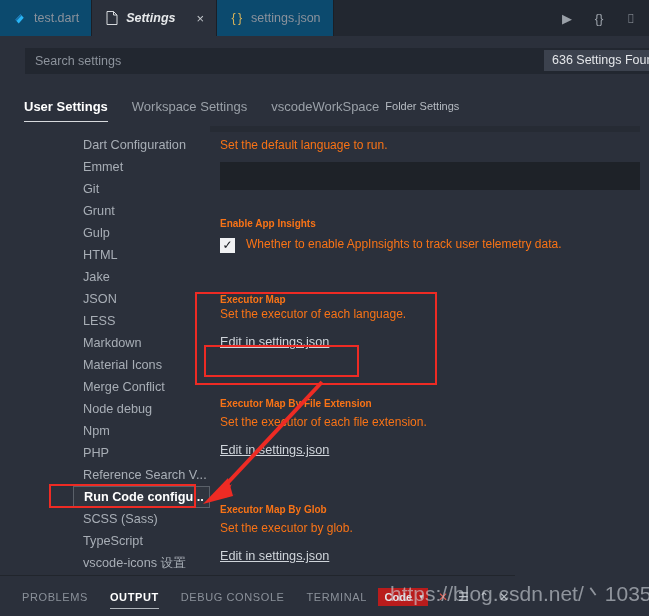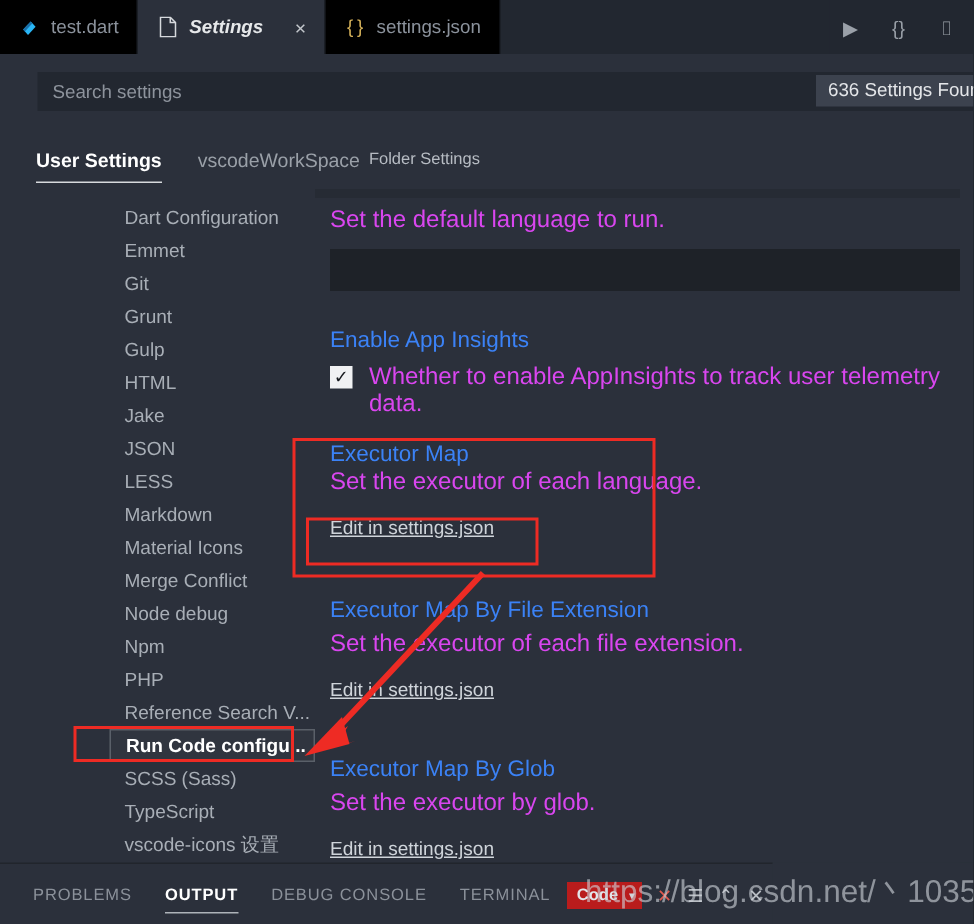--- a/index.html
+++ b/index.html
@@ -32,21 +32,21 @@
     align-items: stretch;
   }
   .tab {
     display: flex;
     align-items: center;
     gap: 7px;
     padding: 0 12px;
     font-size: 12.5px;
     color: #8b929c;
     border-right: 1px solid #1b1f26;
-    background: #000000;
+    background: #0c4a6e;
     position: relative;
     white-space: nowrap;
   }
   .tab.active {
     background: #2b303b;
     color: #e6e8ea;
   }
   .tab.active .tab-label {
     font-style: italic;
     font-weight: bold;
@@ -202,28 +202,28 @@
   }
 
   .details {
     position: absolute;
     left: 210px; top: 0;
     width: 439px;
     height: 449px;
     overflow: hidden;
   }
   .det-desc {
-    font-size: 16px;
-    color: #d946ef;
+    font-size: 12px;
+    color: #f97316;
     padding-left: 10px;
   }
   .det-title {
-    font-size: 15px;
-    font-weight: normal;
-    color: #3b82f6;
+    font-size: 10px;
+    font-weight: bold;
+    color: #f97316;
     padding-left: 10px;
   }
   .det-input {
     margin: 10px 0 0 10px;
     height: 28px;
     background: #1e2228;
     width: 429px;
   }
   .row-check {
     display: flex;
@@ -390,20 +390,23 @@
   </div>
 
   <div class="searchrow">
     <input class="searchbox" type="text" placeholder="Search settings" style="">
     <div class="found-badge">636 Settings Found</div>
   </div>
 
   <div class="scopetabs">
     <div class="scopetab active">
       <span>User Settings</span>
+    </div>
+    <div class="scopetab">
+      <span>Workspace Settings</span>
     </div>
     <div class="scopetab">
       <span>vscodeWorkSpace</span>
     </div>
     <div class="scopetab small">
       <span>Folder Settings</span>
     </div>
   </div>
 
   <div class="content">

